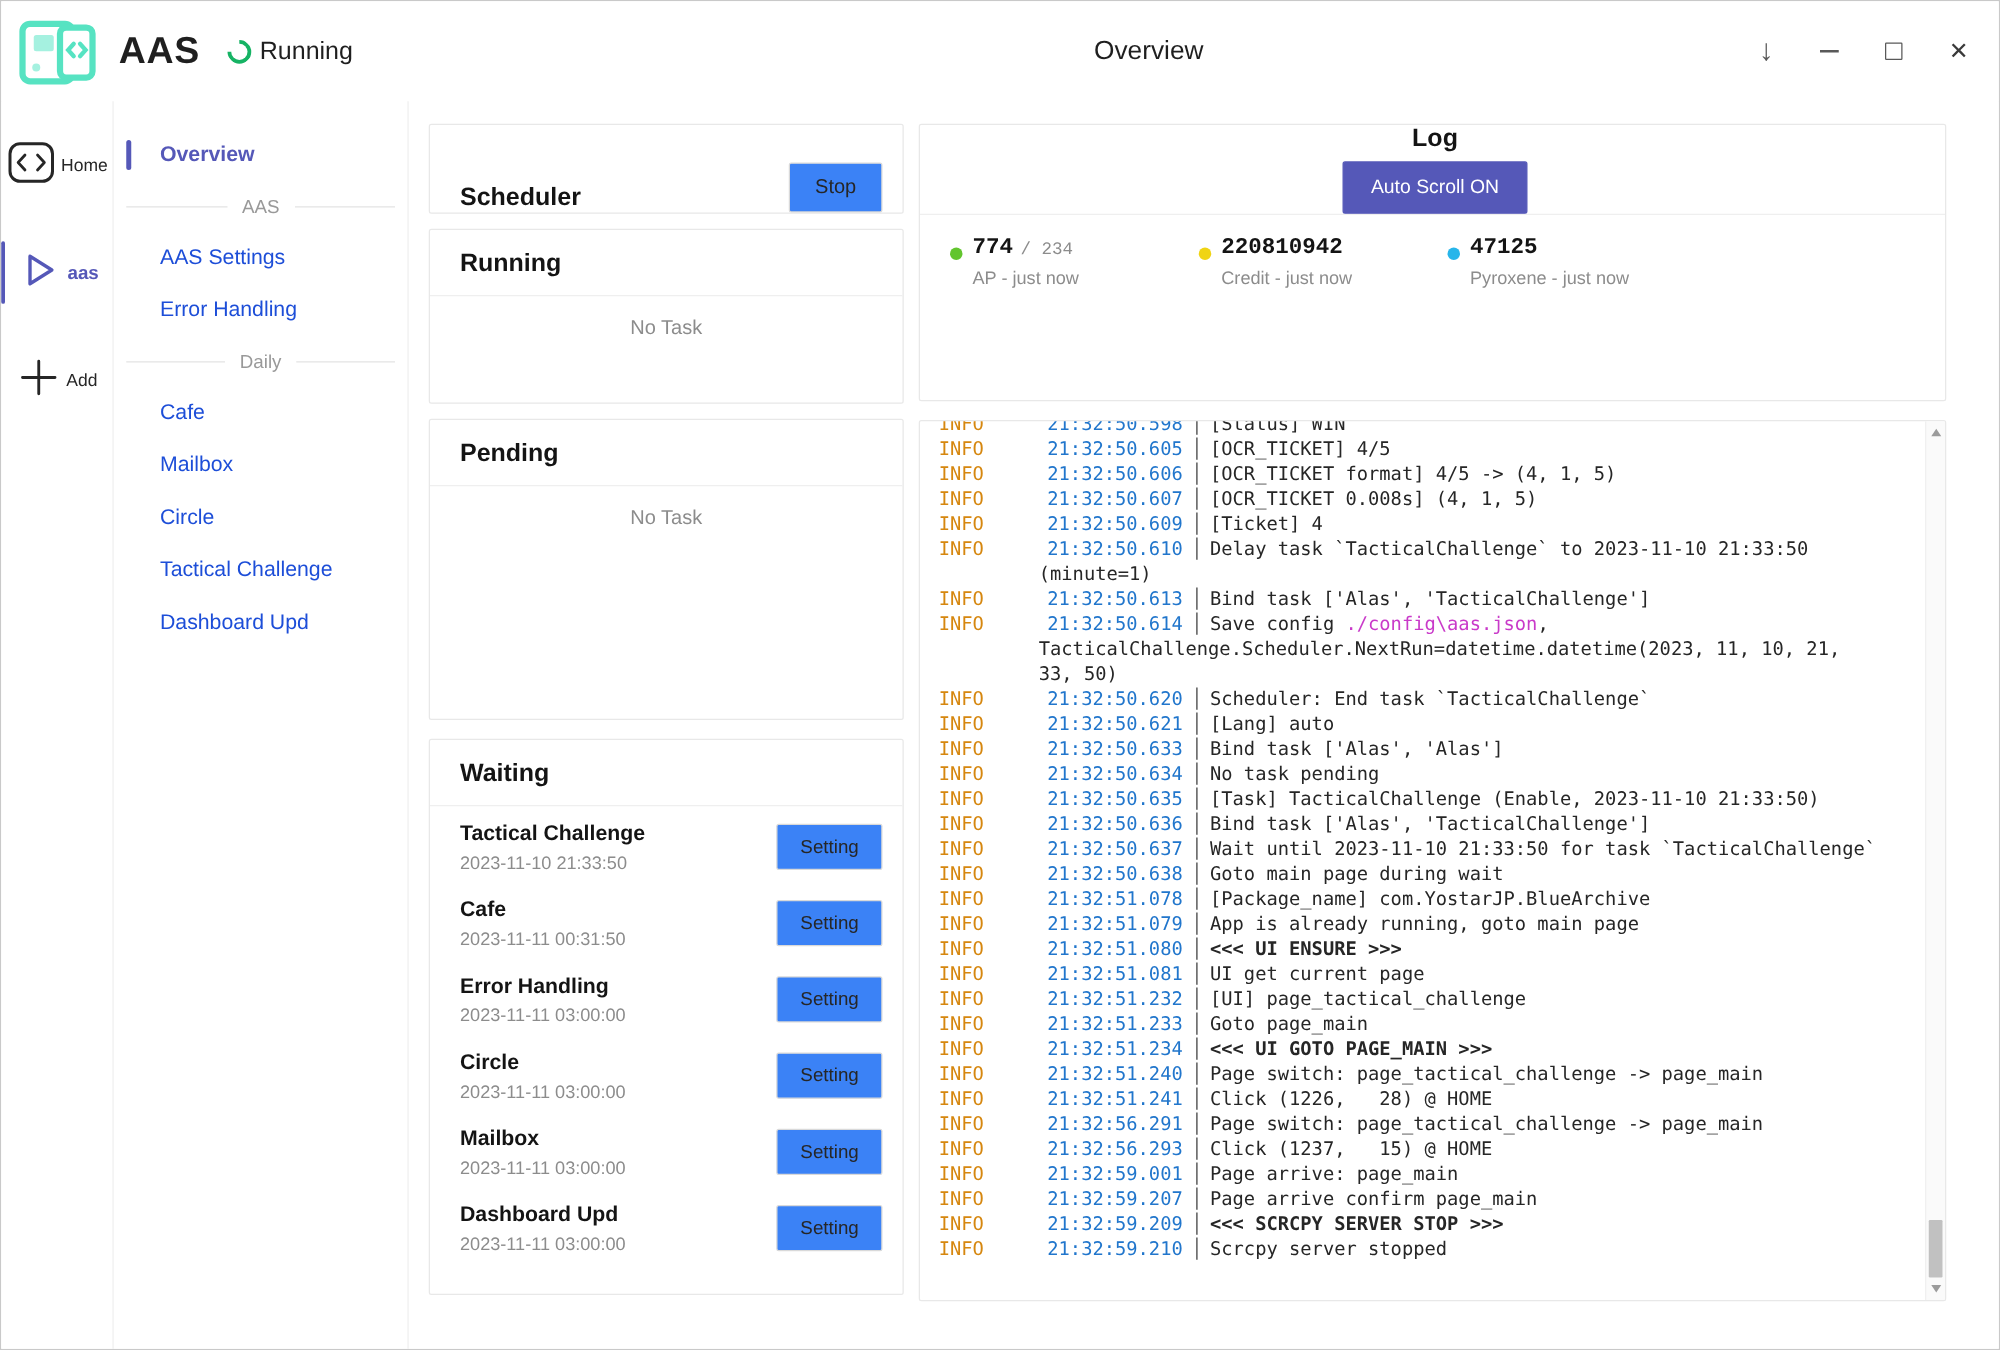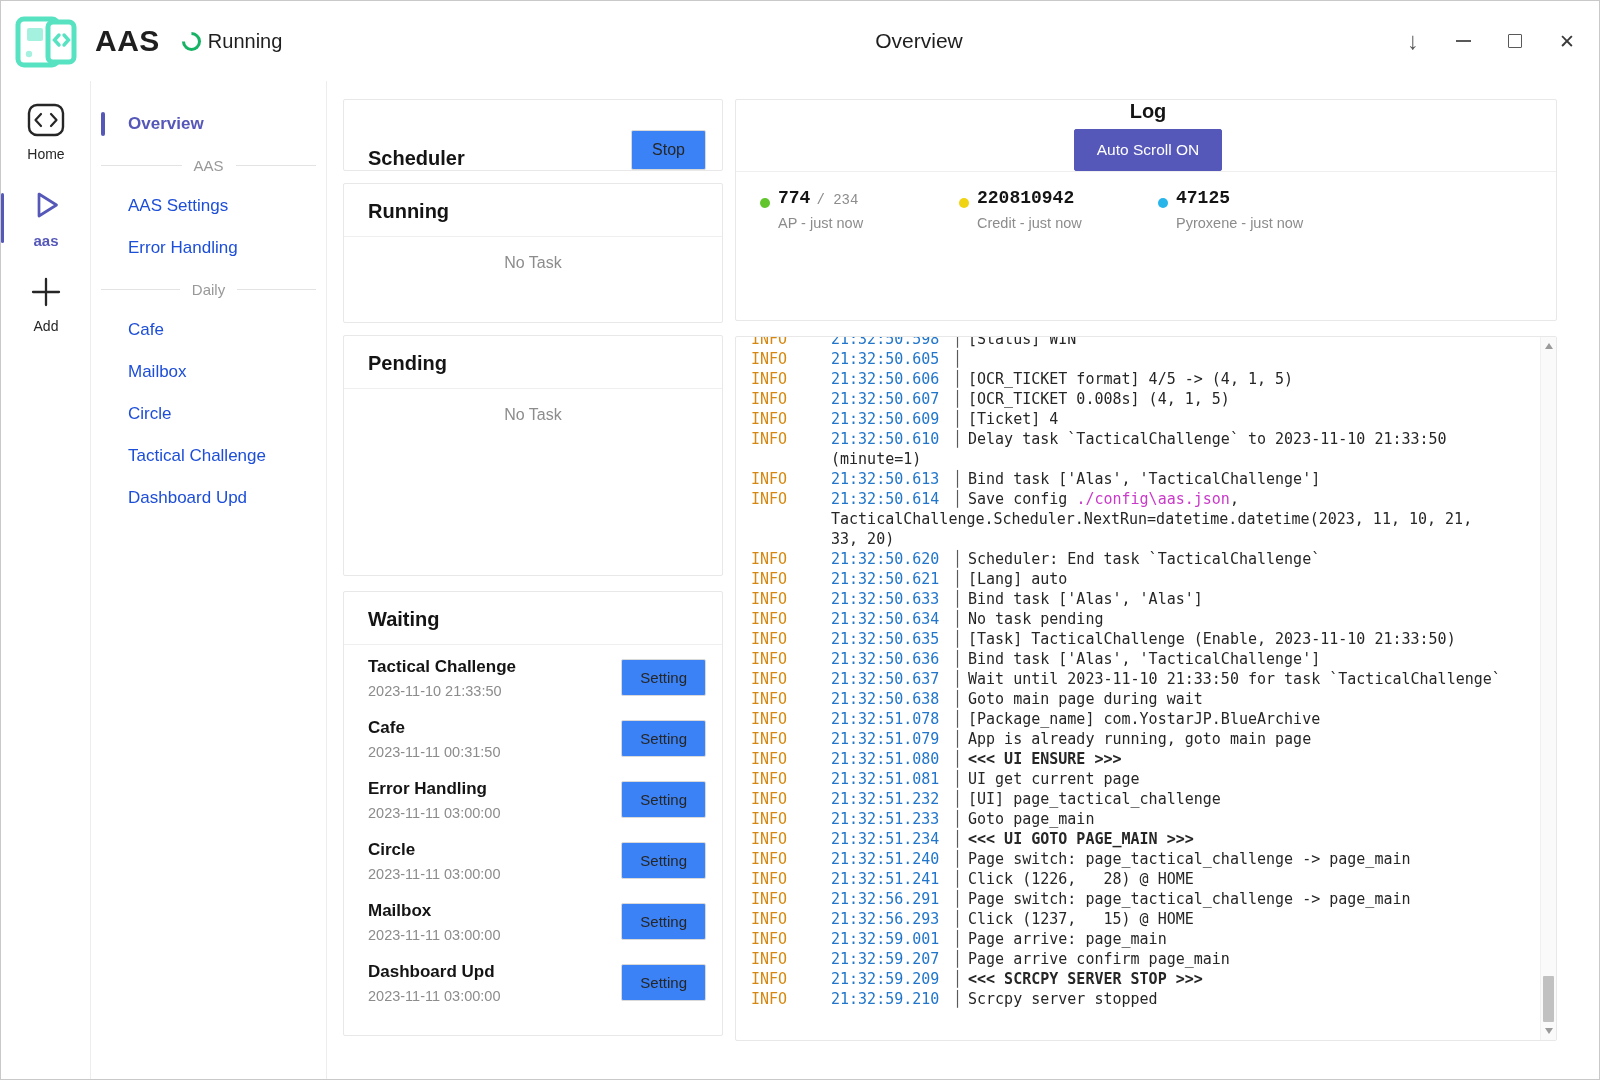--- a/index.html
+++ b/index.html
@@ -29,21 +29,21 @@
   .page-title{position:absolute;left:918px;top:50%;transform:translate(-50%,-50%);font-size:21px;}
   .win-controls{position:absolute;right:24px;top:0;height:80px;display:flex;align-items:center;gap:37px;color:#595959;}
   .win-btn{display:flex;align-items:center;justify-content:center;cursor:default;}
   .glyph-down{font-size:24px;line-height:1;}
   .glyph-min{width:15px;height:2px;background:#595959;}
   .glyph-max{width:14px;height:14px;border:1.8px solid #595959;border-radius:1px;}
   .glyph-close{font-size:19px;line-height:1;color:#3a3a3a;}
 
   
   .rail{position:absolute;top:80px;left:0;bottom:0;width:90px;border-right:1px solid #ededed;background:#fff;}
-  .rail-item{position:relative;width:90px;height:78px;display:flex;flex-direction:column;align-items:center;justify-content:center;gap:5px;margin-top:8px;}
+  .rail-item{position:relative;width:90px;height:78px;display:flex;align-items:center;justify-content:center;gap:5px;margin-top:8px;}
   .rail-item:first-child{margin-top:12px;}
   .rail-label{font-size:14px;color:#262626;}
   .rail-item.active .rail-label{color:var(--accent);font-weight:700;font-size:15px;}
   .rail-indicator{position:absolute;left:0;top:14px;bottom:14px;width:3px;background:var(--accent);border-radius:2px;}
 
   
   .sidebar{position:absolute;top:80px;left:90px;bottom:0;width:236px;border-right:1px solid #ededed;background:#fff;padding-top:22px;}
   .sb-item{position:relative;height:42px;display:flex;align-items:center;padding-left:37px;font-size:17px;color:#1d4ed8;cursor:default;}
   .sb-item.active{color:var(--accent);font-weight:700;}
   .sb-bar{display:none;}
@@ -80,21 +80,21 @@
   .stat-top{display:flex;align-items:flex-end;font-family:Liberation Mono, monospace;}
   .dot{width:10px;height:10px;border-radius:50%;margin-right:8px;flex:none;}
   .stat-value{font-size:18px;font-weight:700;color:#141414;white-space:pre;}
   .stat-extra{font-size:14px;color:var(--gray);margin-left:6px;white-space:pre;}
   .stat-caption{margin-top:7px;margin-left:18px;font-size:14.5px;color:var(--gray);}
 
   .log-body{left:408px;top:255px;width:822px;height:705px;overflow:hidden;}
   .log-lines{margin:-8px 0 0 0;padding:0 26px 0 15px;font-family:"DejaVu Sans Mono",monospace;font-size:15px;line-height:20px;color:#262626;}
   .log-line{display:flex;align-items:flex-start;}
   .lvl{flex:none;width:80px;color:var(--info);white-space:pre;}
-  .time{flex:none;width:122px;color:var(--time);white-space:pre;}
+  .time{flex:none;width:122px;color:var(--time);white-space:pre;text-align:center;}
   .sep{flex:none;width:15px;color:#595959;}
   .msg,.contmsg{flex:1;white-space:pre-wrap;word-break:break-all;}
   .b{font-weight:bold;}
   .mag{color:var(--magenta);}
 
   
   .sb-track{position:absolute;top:0;right:0;bottom:0;width:16px;background:#fafafa;border-left:1px solid #f0f0f0;}
   .sb-arrow{position:absolute;left:0;width:15px;height:16px;display:flex;align-items:center;justify-content:center;}
   .sb-arrow.up{top:1px;}
   .sb-arrow.down{bottom:1px;}
@@ -311,20 +311,21 @@
           <div class="log-line">
             <span class="lvl">INFO</span>
             <span class="time">21:32:50.598</span>
             <span class="sep">│</span>
             <span class="msg"><span>[Status] WIN</span></span>
           </div>
           <div class="log-line">
             <span class="lvl">INFO</span>
             <span class="time">21:32:50.605</span>
             <span class="sep">│</span>
+            <span class="msg"><span>[OCR_TICKET] 4/5</span></span>
           </div>
           <div class="log-line">
             <span class="lvl">INFO</span>
             <span class="time">21:32:50.606</span>
             <span class="sep">│</span>
             <span class="msg"><span>[OCR_TICKET format] 4/5 -&gt; (4, 1, 5)</span></span>
           </div>
           <div class="log-line">
             <span class="lvl">INFO</span>
             <span class="time">21:32:50.607</span>
@@ -358,21 +359,21 @@
             <span class="time">21:32:50.614</span>
             <span class="sep">│</span>
             <span class="msg"><span>Save config </span><span class="mag">./config\aas.json</span><span>,</span></span>
           </div>
           <div class="log-line">
             <span class="lvl"></span>
             <span class="contmsg"><span>TacticalChallenge.Scheduler.NextRun=datetime.datetime(2023, 11, 10, 21,</span></span>
           </div>
           <div class="log-line">
             <span class="lvl"></span>
-            <span class="contmsg"><span>33, 20)</span></span>
+            <span class="contmsg"><span>33, 50)</span></span>
           </div>
           <div class="log-line">
             <span class="lvl">INFO</span>
             <span class="time">21:32:50.620</span>
             <span class="sep">│</span>
             <span class="msg"><span>Scheduler: End task `TacticalChallenge`</span></span>
           </div>
           <div class="log-line">
             <span class="lvl">INFO</span>
             <span class="time">21:32:50.621</span>

